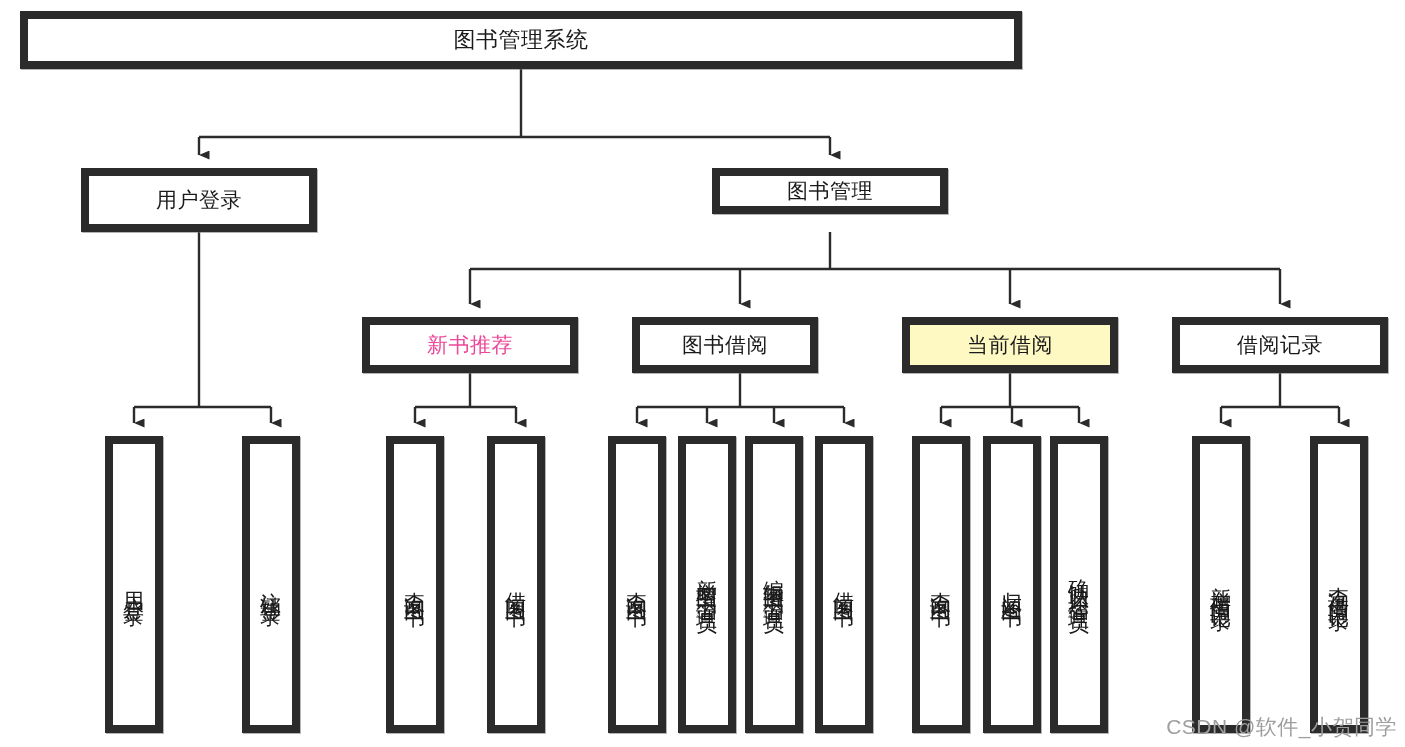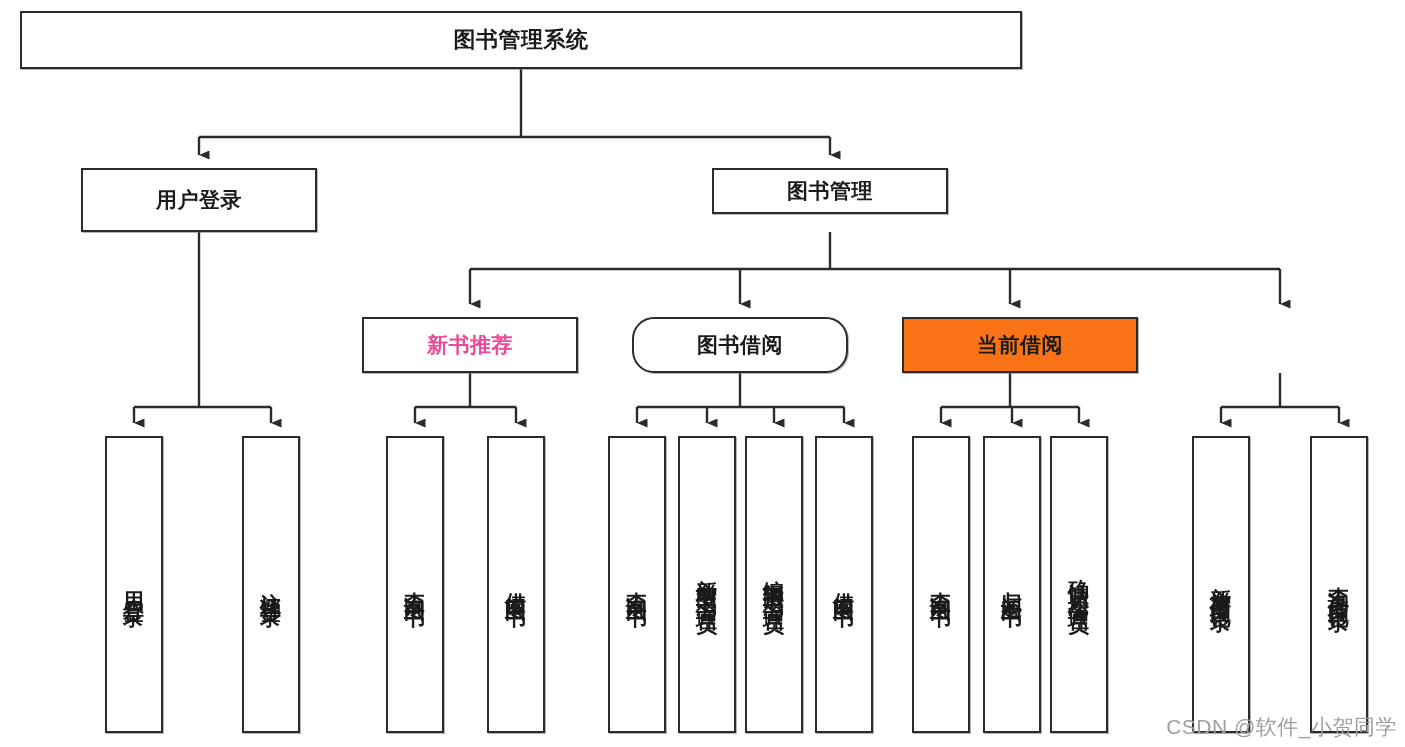--- a/index.html
+++ b/index.html
@@ -22,26 +22,25 @@
     position: absolute;
     left: 0;
     top: 0;
     width: 1405px;
     height: 747px;
   }
   .node-box {
     position: absolute;
     box-sizing: border-box;
     background: #ffffff;
-    border: 2px solid #14b8a6;
+    border: 8px solid #14b8a6;
     box-shadow: 1px 1px 0 rgba(120,120,120,0.55);
     display: flex;
     align-items: center;
     justify-content: center;
-    font-weight: bold;
   }
   .node-label-h {
     font-size: 21px;
     color: #1a1a1a;
     line-height: 1.1;
     letter-spacing: 0.5px;
     white-space: nowrap;
     user-select: none;
   }
   .node-box.root .node-label-h { font-size: 22px; }
@@ -148,25 +147,28 @@
   <div class="node-box" style="left: 81px; top: 168px; width: 236px; height: 64px; border-color: rgb(43, 43, 43); background: rgb(255, 255, 255);">
     <span class="node-label-h" style="color: rgb(26, 26, 26);">用户登录</span>
   </div>
   <div class="node-box" style="left: 712px; top: 168px; width: 236px; height: 46px; border-color: rgb(43, 43, 43); background: rgb(255, 255, 255);">
     <span class="node-label-h" style="color: rgb(26, 26, 26);">图书管理</span>
   </div>
 
   <div class="node-box" style="left: 362px; top: 317px; width: 216px; height: 56px; border-color: rgb(43, 43, 43); background: rgb(255, 255, 255);">
     <span class="node-label-h" style="color: #ec4899;">新书推荐</span>
   </div>
-  <div class="node-box" style="left: 632px; top: 317px; width: 216px; height: 56px; border-color: rgb(43, 43, 43); background: rgb(255, 255, 255); border-radius: 22px;">
+  <div class="node-box" style="left: 632px; top: 317px; width: 186px; height: 56px; border-color: rgb(43, 43, 43); background: rgb(255, 255, 255);">
     <span class="node-label-h" style="color: rgb(26, 26, 26);">图书借阅</span>
   </div>
-  <div class="node-box" style="left: 902px; top: 317px; width: 236px; height: 56px; border-color: rgb(43, 43, 43); background: #f97316;">
+  <div class="node-box" style="left: 902px; top: 317px; width: 216px; height: 56px; border-color: rgb(43, 43, 43); background: #fef9c3;">
     <span class="node-label-h" style="color: rgb(26, 26, 26);">当前借阅</span>
+  </div>
+  <div class="node-box" style="left: 1172px; top: 317px; width: 216px; height: 56px; border-color: rgb(43, 43, 43); background: rgb(255, 255, 255);">
+    <span class="node-label-h" style="color: rgb(26, 26, 26);">借阅记录</span>
   </div>
 
   <div class="node-box leaf" style="left: 105px; top: 436px; width: 58px; height: 297px; border-color: rgb(43, 43, 43); background: rgb(255, 255, 255);">
     <span class="node-label-v" style="color: rgb(26, 26, 26);">用户登录</span>
   </div>
   <div class="node-box leaf" style="left: 242px; top: 436px; width: 58px; height: 297px; border-color: rgb(43, 43, 43); background: rgb(255, 255, 255);">
     <span class="node-label-v" style="color: rgb(26, 26, 26);">注销登录</span>
   </div>
   <div class="node-box leaf" style="left: 386px; top: 436px; width: 58px; height: 297px; border-color: rgb(43, 43, 43); background: rgb(255, 255, 255);">
     <span class="node-label-v" style="color: rgb(26, 26, 26);">查询图书</span>

